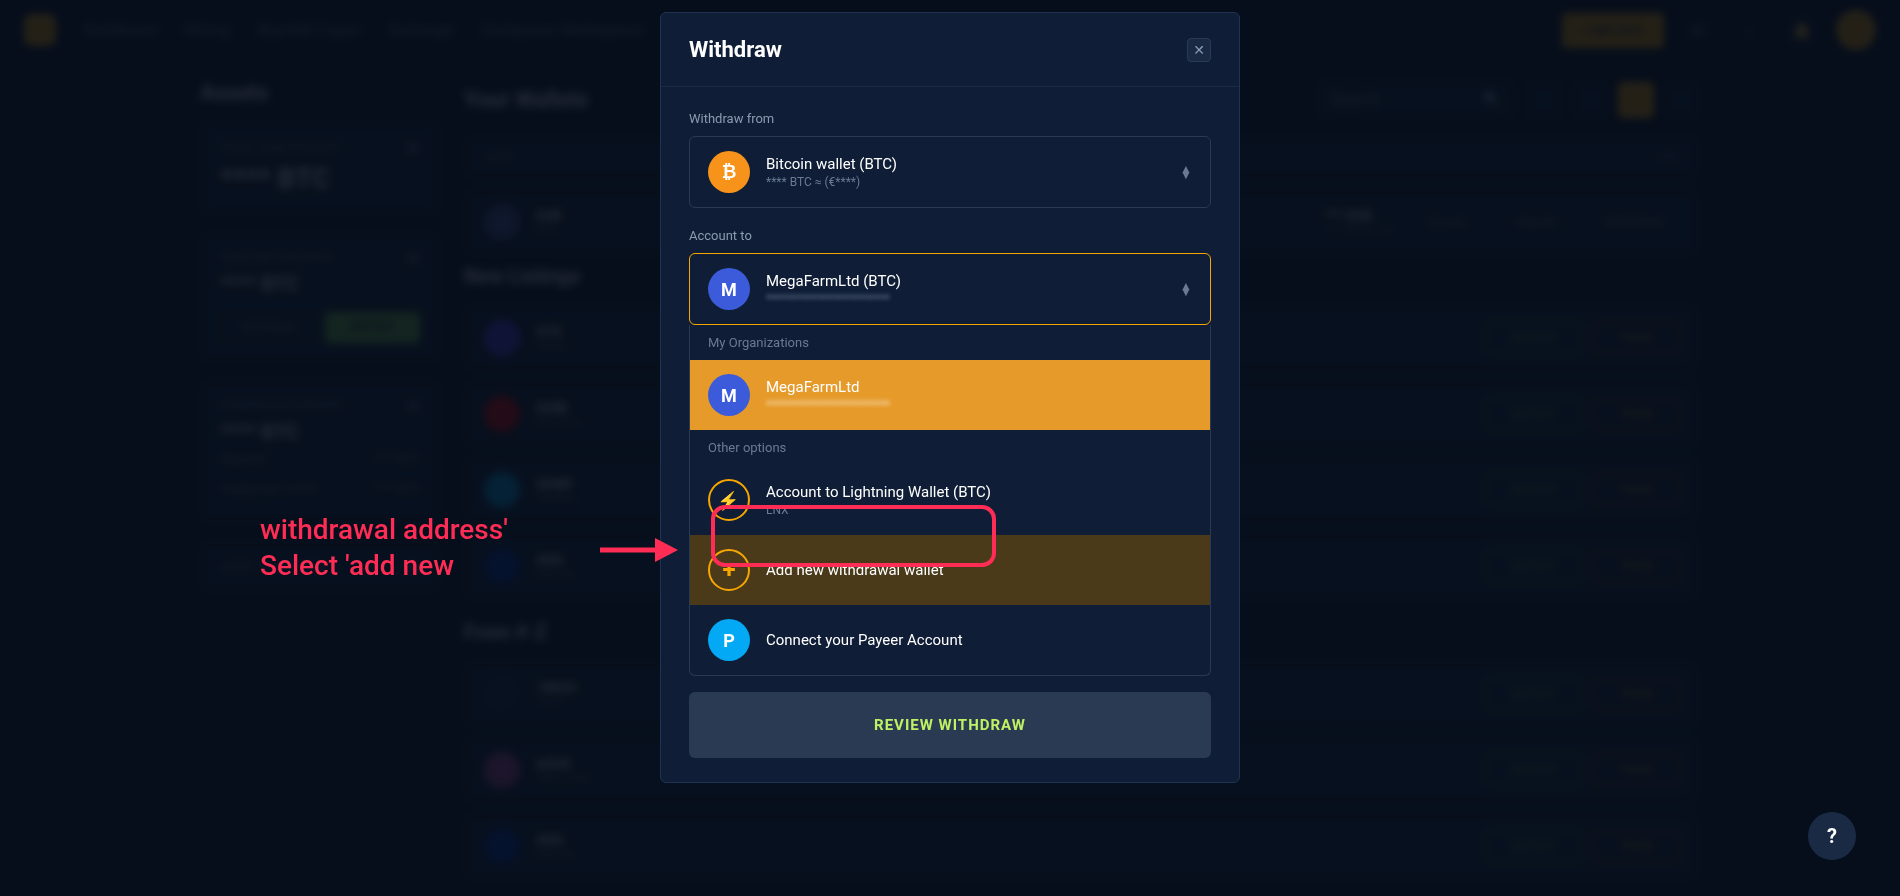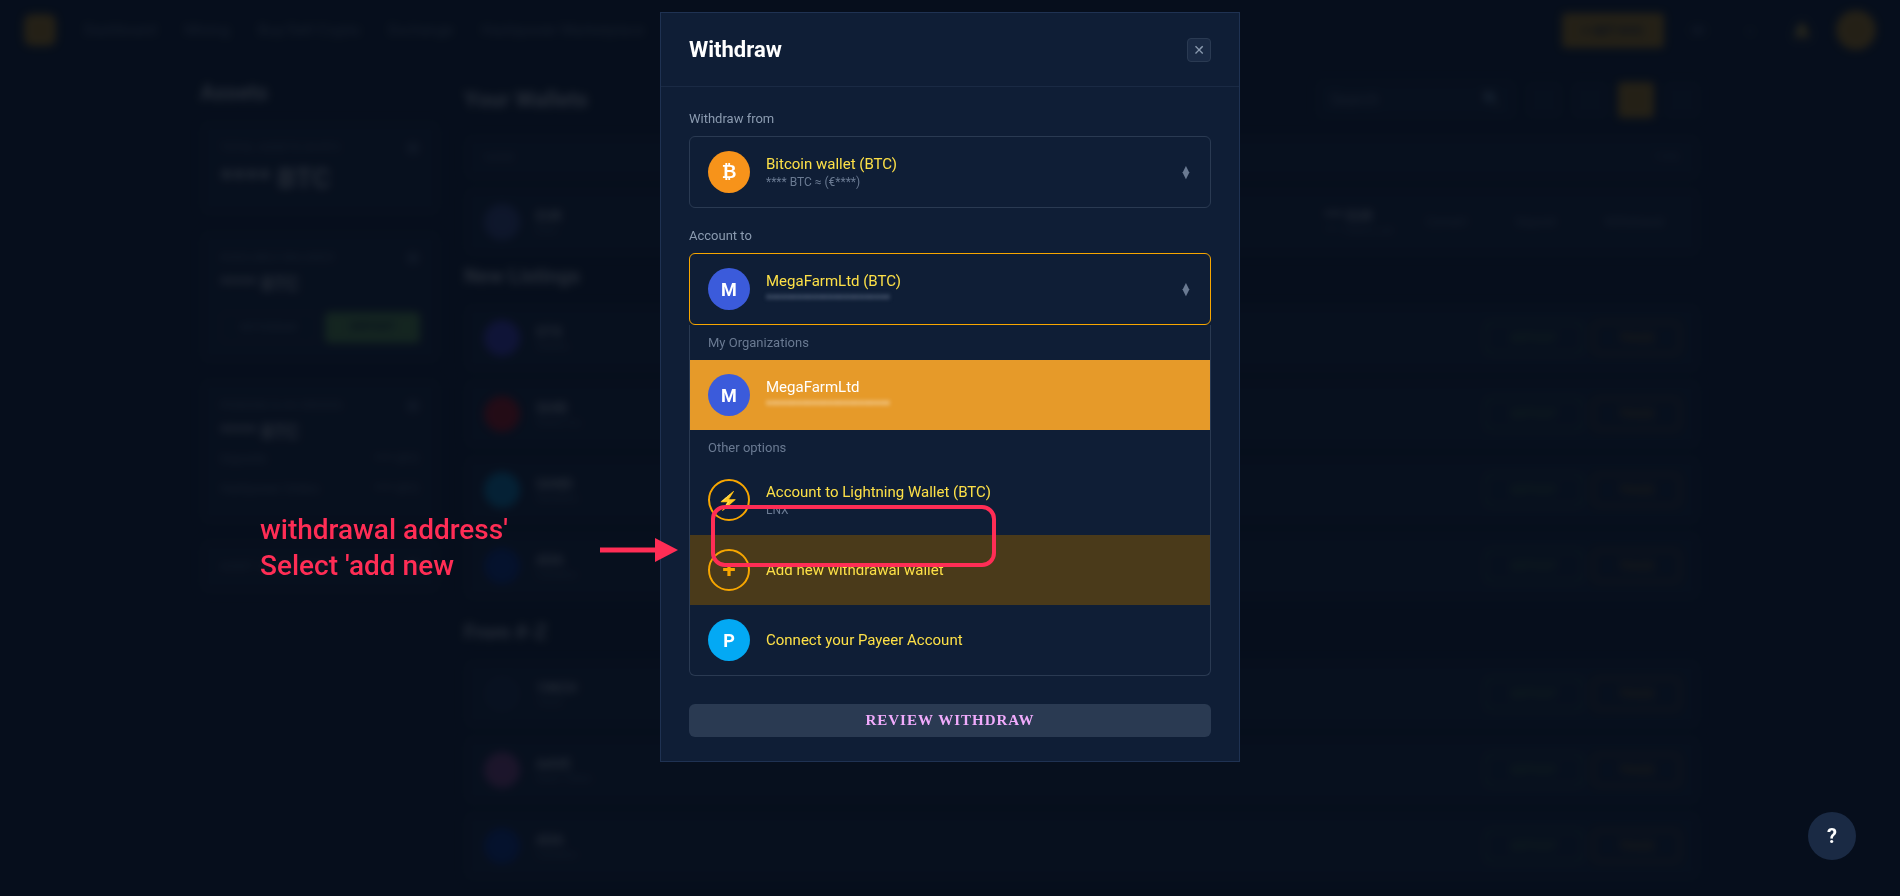--- a/index.html
+++ b/index.html
@@ -50,49 +50,49 @@
 .btn-withdraw { padding: 8px 16px; color: #8b9bb0; font-size: 12px; }
 .toolbar { display: flex; align-items: center; gap: 10px; margin-bottom: 16px; }
 .search-box { flex: 1; background: #132238; padding: 10px 14px; border-radius: 4px; display: flex; align-items: center; }
 .toggle-btn { width: 36px; height: 36px; background: #132238; border-radius: 4px; }
 .toggle-btn.active { background: #f7a600; }
 
 
 .overlay { position: absolute; inset: 0; background: rgba(5, 12, 24, 0.75); }
 
 
-.modal { position: absolute; left: 50%; top: 12px; transform: translateX(-50%); width: 580px; background: #0f1e36; border: 1px solid #1f3252; border-radius: 0; z-index: 10; }
+.modal { position: absolute; left: 50%; top: 12px; transform: translateX(-50%); width: 580px; background: #0f1e36; border: 1px solid #1f3252; border-radius: 6px; z-index: 10; }
 .modal-header { display: flex; align-items: center; justify-content: space-between; padding: 24px 28px; border-bottom: 1px solid #1a2a44; }
 .modal-title { color: #fff; font-size: 22px; font-weight: 700; }
 .close-btn { width: 24px; height: 24px; background: #1a2a44; border: 1px solid #2a3a52; border-radius: 4px; display: flex; align-items: center; justify-content: center; color: #8b9bb0; font-size: 14px; cursor: pointer; }
 .modal-body { padding: 24px 28px; }
 .field-label { color: #8b9bb0; font-size: 13px; margin-bottom: 10px; }
 .select-box { border: 1px solid #2a3a52; border-radius: 6px; padding: 14px 18px; display: flex; align-items: center; gap: 16px; margin-bottom: 20px; position: relative; }
 .select-box.active { border-color: #f7a600; }
 .coin-circle { width: 42px; height: 42px; border-radius: 50%; display: flex; align-items: center; justify-content: center; font-weight: 700; font-size: 18px; flex-shrink: 0; }
 .coin-circle.btc { background: #f7931a; color: #fff; }
 .coin-circle.m { background: #3b5bdb; color: #fff; }
 .coin-circle.lightning { background: transparent; border: 2px solid #f7a600; color: #f7a600; }
 .coin-circle.plus { background: transparent; border: 2px solid #f7a600; color: #f7a600; font-size: 24px; }
 .coin-circle.p { background: #03a9f4; color: #fff; }
 .select-text { flex: 1; }
-.select-label { color: #fde047; font-size: 15px; }
+.select-label { color: #ffffff; font-size: 15px; }
 .select-sub { color: #6a7a92; font-size: 12px; margin-top: 2px; }
 .select-sub.blur { filter: blur(2px); }
 .chevrons { color: #6a7a92; font-size: 12px; line-height: 6px; }
 
-.dropdown { border: 1px solid #2a3a52; border-top: none; border-radius: 0 0 6px 6px; margin-top: -20px; margin-bottom: 28px; overflow: hidden; }
+.dropdown { border: 1px solid #2a3a52; border-top: none; border-radius: 0 0 6px 6px; margin-top: -20px; margin-bottom: 16px; overflow: hidden; }
 .dd-section { padding: 10px 18px; color: #6a7a92; font-size: 13px; background: #0f1e36; }
 .dd-item { padding: 14px 18px; display: flex; align-items: center; gap: 16px; cursor: pointer; }
 .dd-item.selected { background: #e69a29; }
 .dd-item.selected .select-label { color: #fff; }
 .dd-item.selected .select-sub { color: rgba(255,255,255,0.7); }
 .dd-item.highlight { background: #4a3a1a; }
 
-.review-btn { width: 100%; padding: 8px; background: #2a3a52; color: #f0abfc; border: none; border-radius: 6px; font-size: 15px; font-weight: 700; letter-spacing: 1px; text-align: center; font-family: Liberation Serif, serif; }
+.review-btn { width: 100%; padding: 24px; background: #2a3a52; color: #bef264; border: none; border-radius: 6px; font-size: 15px; font-weight: 700; letter-spacing: 1px; text-align: center; }
 
 
 .annotation { position: absolute; top: 512px; left: 260px; z-index: 20; color: #ff2d55; font-size: 28px; font-weight: 500; line-height: 1.3; font-family: monospace; }
 .arrow { position: absolute; top: 530px; left: 600px; z-index: 20; }
 .highlight-box { position: absolute; border: 4px solid #ff2d55; border-radius: 14px; z-index: 21; pointer-events: none; }
 
 .help-fab { position: absolute; bottom: 36px; right: 44px; width: 48px; height: 48px; background: #1a2a44; border-radius: 50%; display: flex; align-items: center; justify-content: center; color: #fff; font-size: 20px; font-weight: 700; z-index: 5; }
 </style>
 </head>
 <body>

